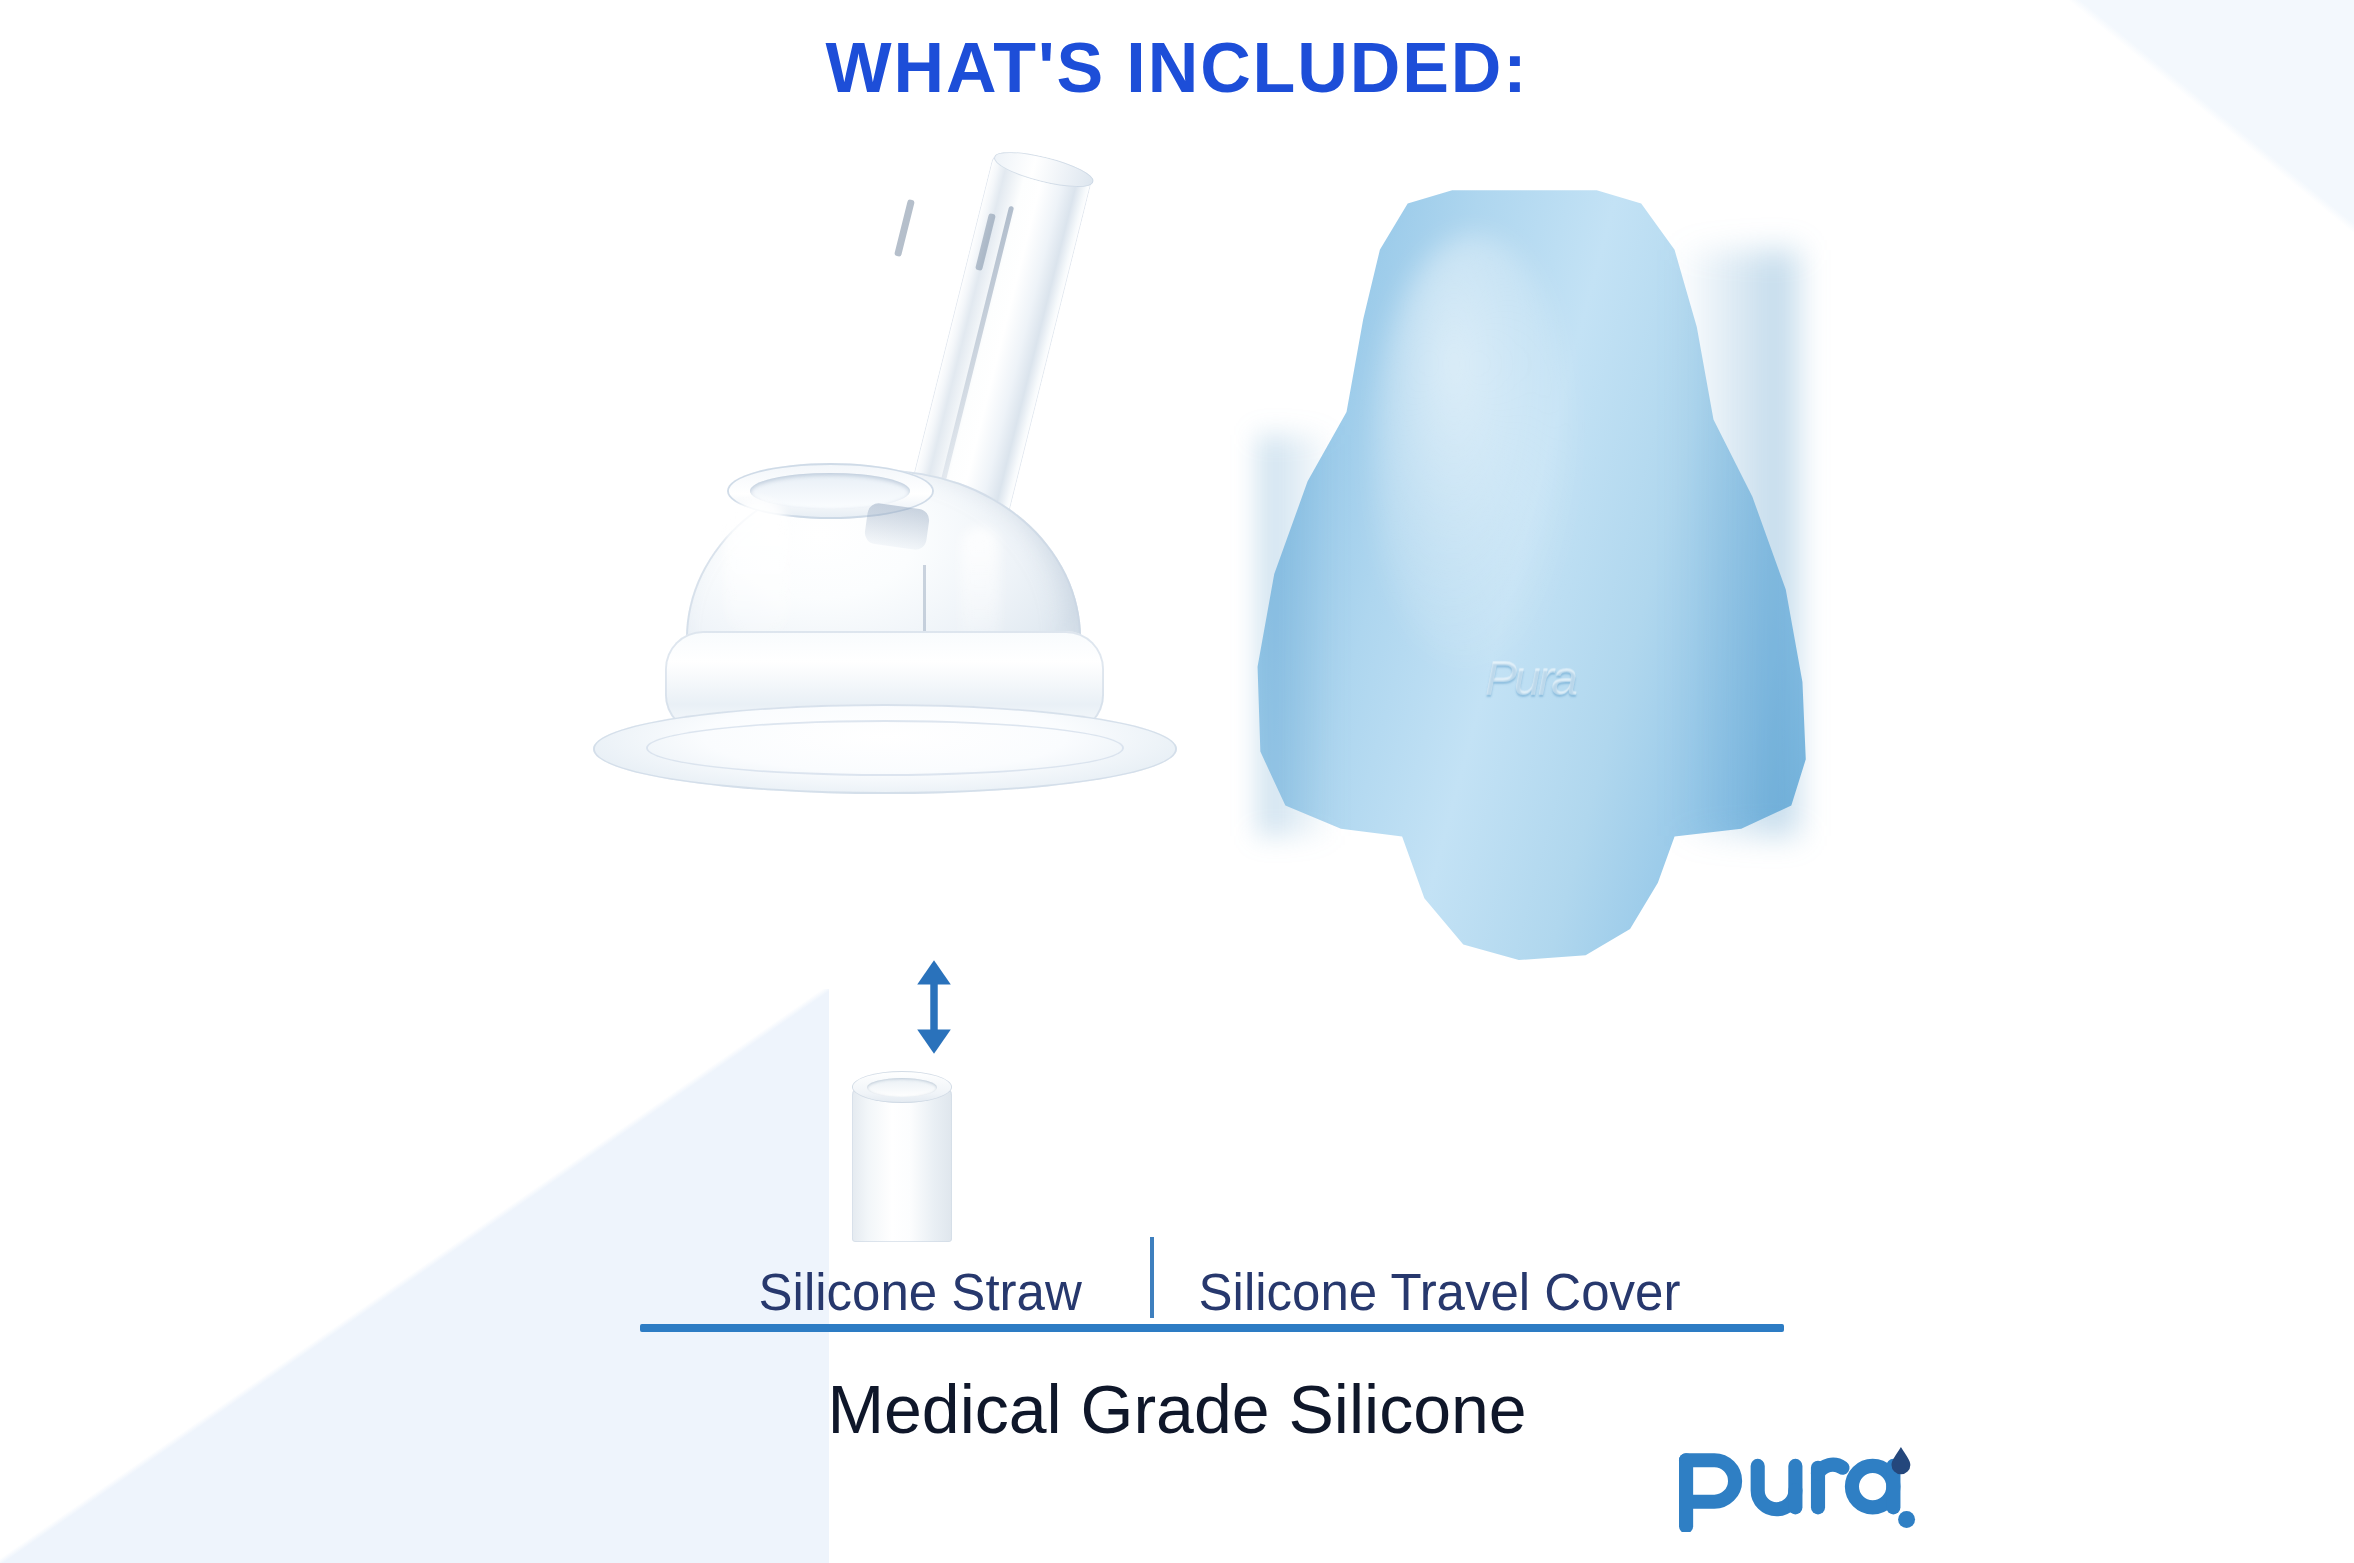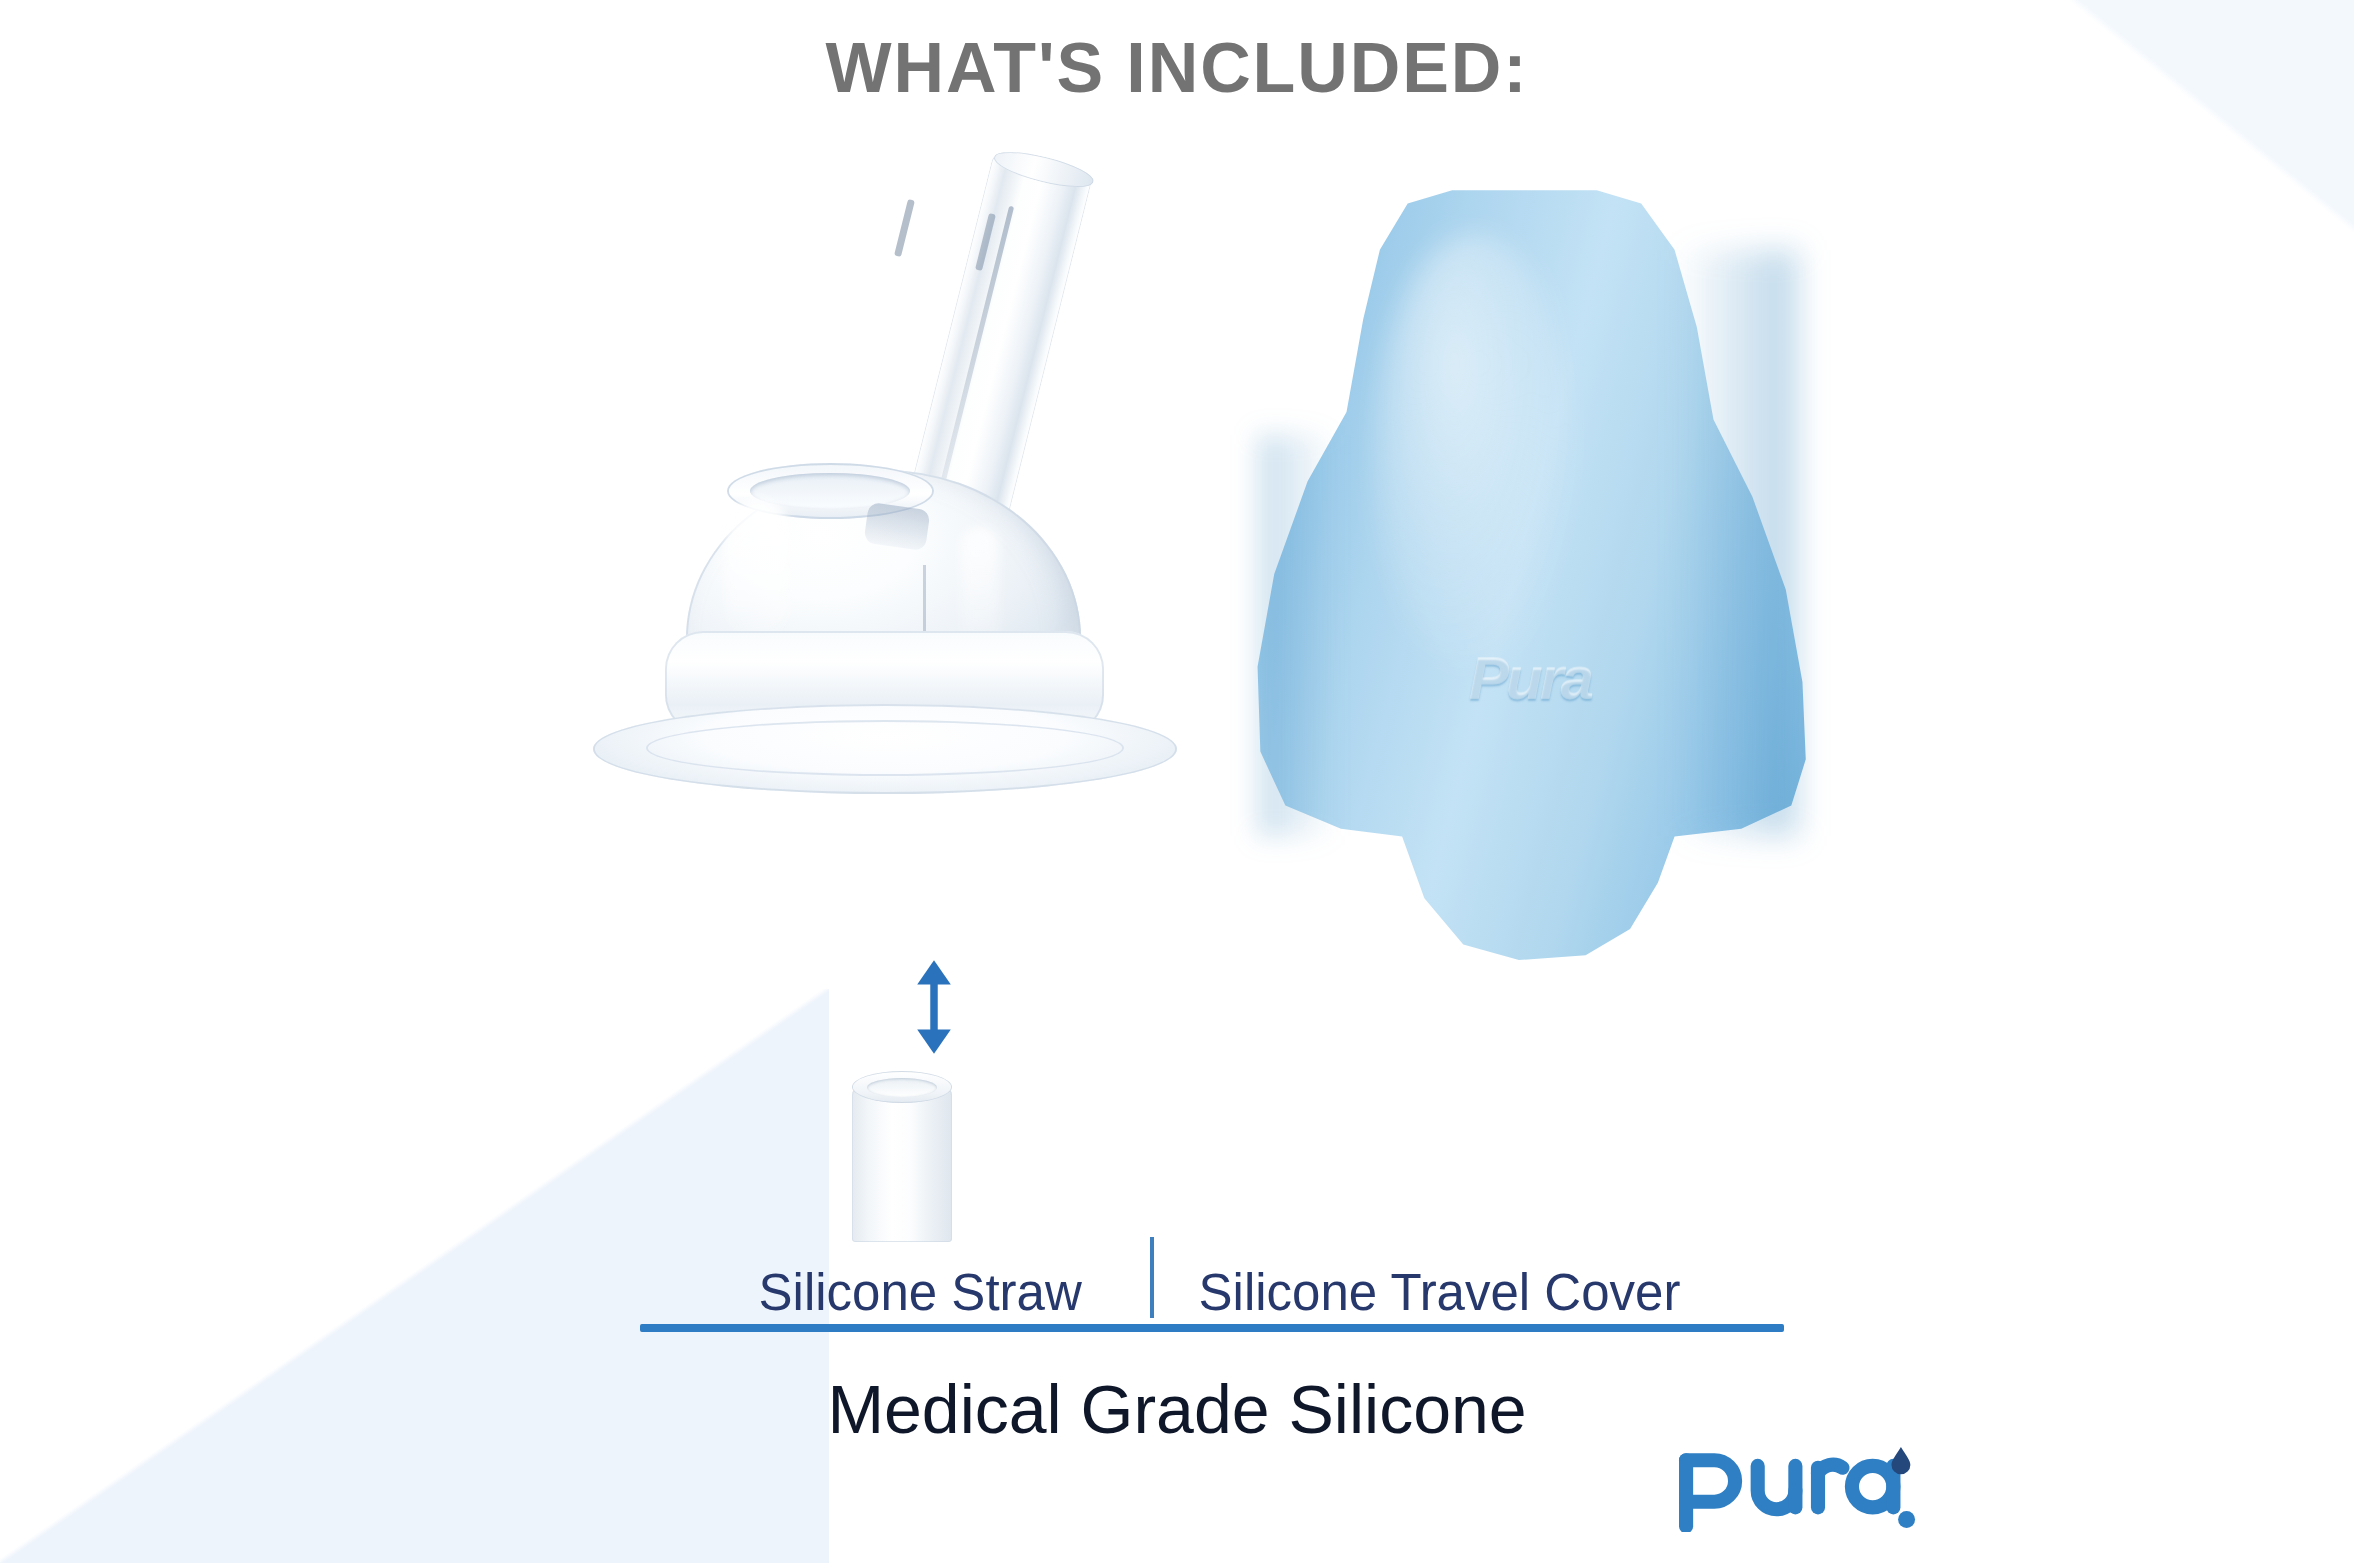--- a/index.html
+++ b/index.html
@@ -41,21 +41,21 @@
   
   #title {
     position: absolute;
     left: 0;
     right: 0;
     top: 28px;
     text-align: center;
     font-size: 70px;
     font-weight: 700;
     letter-spacing: 1.9px;
-    color: #737373;
+    color: #1d4ed8;
     font-family: "Liberation Sans", sans-serif;
   }
 
   
   #stage {
     position: absolute;
     left: 0;
     top: 188px;
     width: 2354px;
     height: 1036px;
@@ -350,22 +350,22 @@
     background: linear-gradient(to right, rgba(74,146,196,0.30), rgba(74,146,196,0));
     filter: blur(13px);
     pointer-events: none;
   }
   .cover-emboss {
     position: absolute;
     left: 24%;
     top: 57%;
     width: 52%;
     height: 13%;
-    font-size: 60px;
-    font-weight: 700;
+    font-size: 48px;
+    font-weight: 400;
     font-style: italic;
     color: rgba(255,255,255,0.30);
     text-shadow: 0 1.9px 1.9px rgba(86,152,200,0.45), 0 -0.9px 0.9px rgba(255,255,255,0.4);
     display: flex;
     align-items: center;
     justify-content: center;
     letter-spacing: -2.8px;
     pointer-events: none;
     user-select: none;
   }

